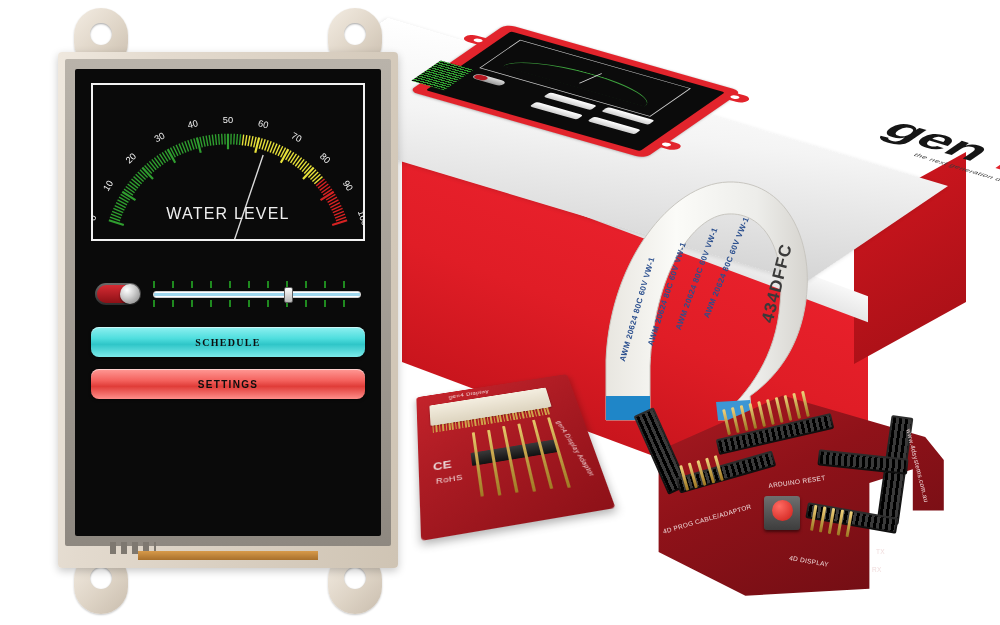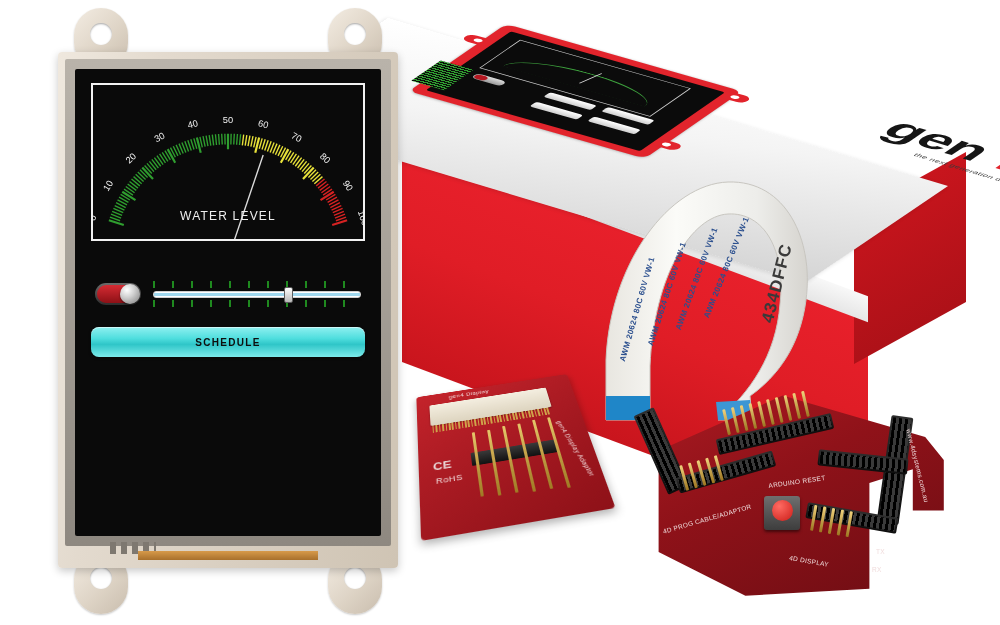--- a/index.html
+++ b/index.html
@@ -102,21 +102,21 @@
   .fpc { position:absolute; left:80px; bottom:8px; width:180px; height:9px;
          background:linear-gradient(180deg,#d79a4a,#a8702c); }
   .fpc-tabs { position:absolute; left:52px; bottom:14px; width:46px; height:12px;
               background:repeating-linear-gradient(90deg,#7e7870 0 6px,transparent 6px 11px); }
 
   
   .ui { position:absolute; inset:0; padding:14px 16px; }
   .gauge-box { position:relative; width:100%; height:158px; border:2px solid #f2f2f2; }
   .gauge-inner { position:absolute; inset:0; overflow:hidden; }
   .gauge-label { position:absolute; left:0; right:0; bottom:16px; text-align:center;
-                 color:#efefef; font-size:12px; letter-spacing:1.2px; }
+                 color:#efefef; font-size:16px; letter-spacing:1.2px; }
 
   .slider-row { position:relative; margin-top:32px; height:42px; }
   .toggle { position:absolute; left:4px; top:10px; width:46px; height:22px; border-radius:11px;
             background:linear-gradient(180deg,#6b6b6b,#2d2d2d); padding:2px; }
   .toggle-track { position:absolute; left:2px; top:2px; width:42px; height:18px; border-radius:9px;
                   background:linear-gradient(180deg,#d52b33,#8d1016); }
   .toggle-knob { position:absolute; right:1px; top:1px; width:20px; height:20px; border-radius:50%;
                  background:radial-gradient(circle at 35% 30%,#ffffff 0%,#cfcfcf 40%,#7a7a7a 100%);
                  box-shadow:0 1px 2px rgba(0,0,0,.6); }
   .slider { position:absolute; left:62px; right:4px; top:8px; height:26px; }
@@ -137,21 +137,21 @@
     color:#111; position:relative; overflow:hidden;
     background:linear-gradient(180deg,#fcfcfc 0%,#eaeaea 42%,#6e6e6e 50%,#c9c9c9 58%,#f6f6f6 100%);
     box-shadow:0 1px 2px rgba(0,0,0,.5), inset 0 1px 0 rgba(255,255,255,.9);
   }
   .btn-wide {
     height:30px; border-radius:8px; margin-top:12px; display:flex; align-items:center;
     justify-content:center; font-size:10px; font-weight:700; letter-spacing:1.3px;
     color:#0e0e0e; position:relative; overflow:hidden;
     box-shadow:0 1px 3px rgba(0,0,0,.55), inset 0 1px 0 rgba(255,255,255,.55);
   }
-  .btn-cyan { background:linear-gradient(180deg,#8ff0f0 0%,#4fdede 38%,#2fc6c8 58%,#7ceaea 100%); }
+  .btn-cyan { background:linear-gradient(180deg,#8ff0f0 0%,#4fdede 38%,#2fc6c8 58%,#7ceaea 100%);font-family:Liberation Serif, serif; }
   .btn-red  { background:linear-gradient(180deg,#ff9a96 0%,#f4625e 38%,#e03c38 58%,#ff8e8a 100%); }
 
   
   .ffc { position:absolute; left:600px; top:170px; width:240px; height:250px; }
   .ffc svg { position:absolute; inset:0; overflow:visible; }
   .ffc-txt { position:absolute; font-size:8px; color:#2b4f8e; font-weight:700;
              white-space:nowrap; letter-spacing:.4px; }
   .ffc-big { position:absolute; font-size:17px; color:#3a3a3a; font-weight:600;
              letter-spacing:1px; white-space:nowrap; }
 
@@ -500,20 +500,21 @@
               <div class="slider">
                 <div class="slider-ticks top"></div>
                 <div class="slider-ticks bot"></div>
                 <div class="slider-track"></div>
                 <div class="slider-knob" id="slider-knob" style="left: 63%;"></div>
               </div>
             </div>
 
 
             <div class="btn-wide btn-cyan">SCHEDULE</div>
+            <div class="btn-wide btn-red">SETTINGS</div>
 
           </div>
         </div>
       </div>
       <div class="fpc-tabs"></div>
       <div class="fpc"></div>
     </div>
   </div>
 
 </div>

